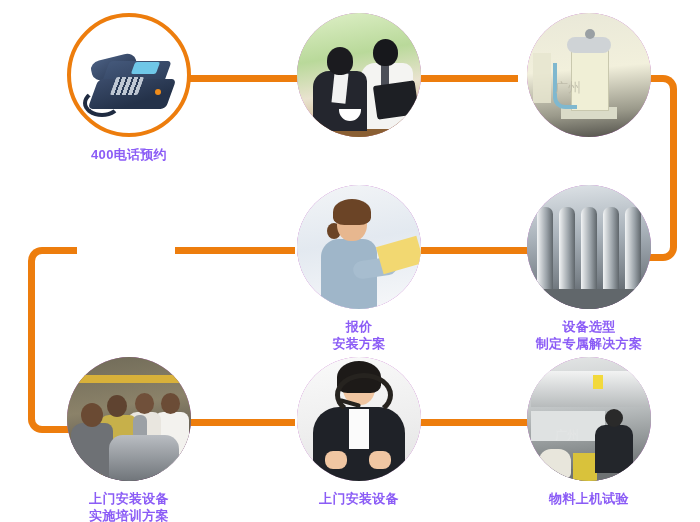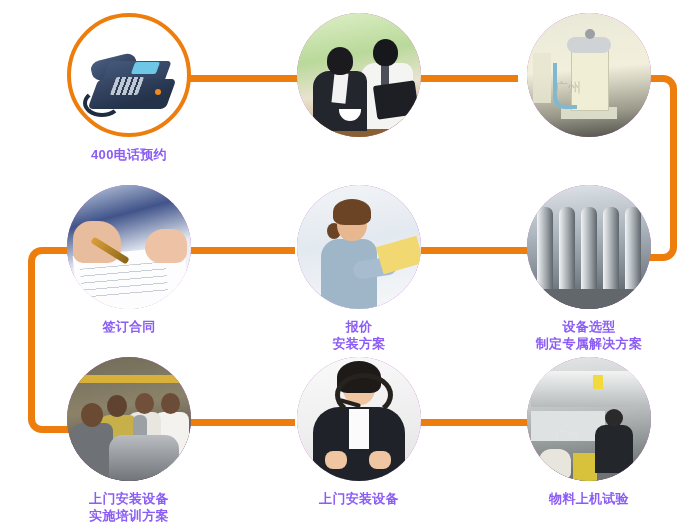--- a/index.html
+++ b/index.html
@@ -253,33 +253,20 @@
         <div class="sh mc-foot"></div>
         <div class="sh mc-body"></div>
         <div class="sh mc-head"></div>
         <div class="sh mc-knob"></div>
         <div class="sh mc-tube"></div>
         <div class="sh mc-mark">广州</div>
       </div>
     </div>
   </div>
 
-  <div class="node" style="left:44px; top:185px;">
-    <div class="circle photo">
-      <div class="scene bg-sign"></div>
-      <div class="scene">
-        <div class="sh sc-paper"></div>
-        <div class="sh sc-lines"></div>
-        <div class="sh sc-hand2"></div>
-        <div class="sh sc-hand1"></div>
-        <div class="sh sc-pen"></div>
-      </div>
-    </div>
-    <div class="node-label">签订合同</div>
-  </div>
 
   <div class="node" style="left:274px; top:185px;">
     <div class="circle photo">
       <div class="scene bg-quote"></div>
       <div class="scene">
         <div class="sh q-body"></div>
         <div class="sh q-arm"></div>
         <div class="sh q-bun"></div>
         <div class="sh q-head"></div>
         <div class="sh q-hair"></div>

